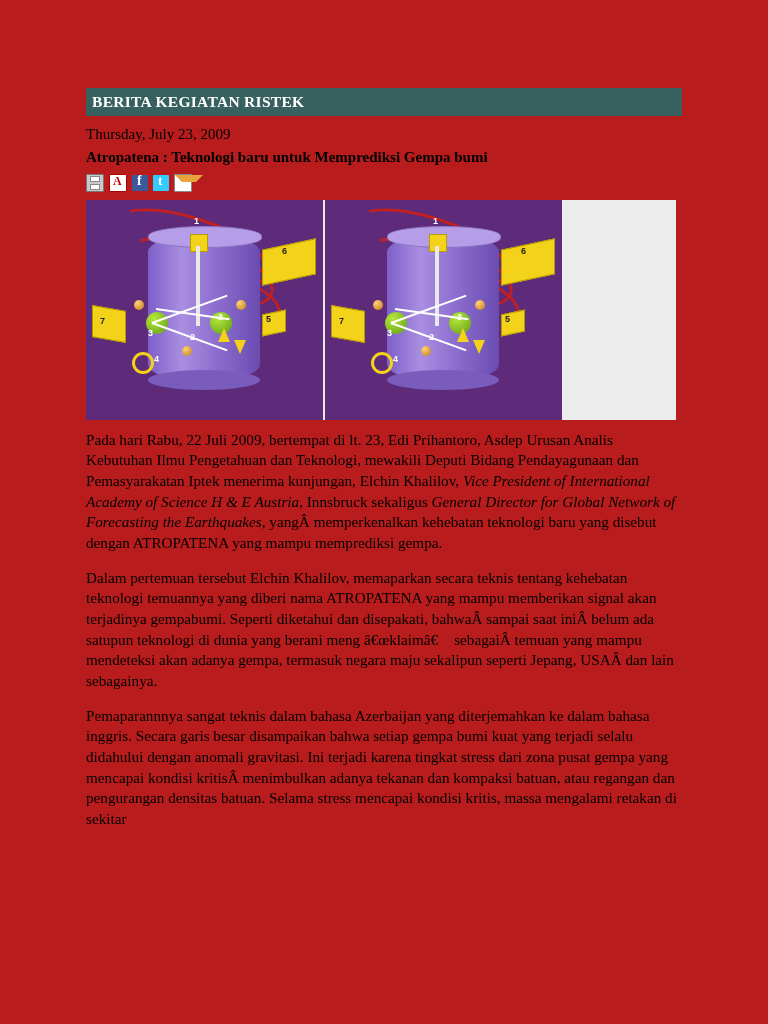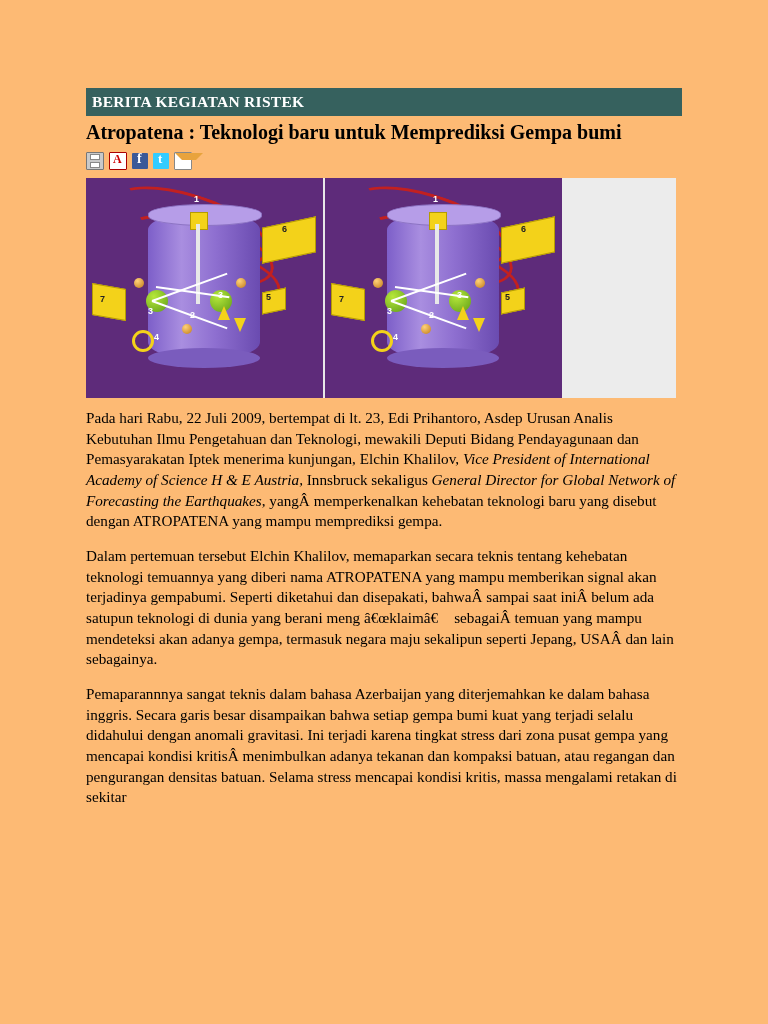--- a/index.html
+++ b/index.html
@@ -11,21 +11,21 @@
     width: 768px;
     height: 1024px;
     font-family: "Liberation Serif", serif;
     color: #000000;
     overflow: hidden;
   }
   .page {
     position: relative;
     width: 768px;
     height: 1024px;
-    background: #fdba74;
+    background: #b91c1c;
   }
   .content {
     position: absolute;
     left: 86px;
     top: 88px;
     width: 596px;
   }
   .header-bar {
     background: #36615e;
     color: #ffffff;
@@ -35,21 +35,21 @@
     letter-spacing: 0.3px;
     padding: 5px 6px 6px 6px;
     line-height: 1.1;
   }
   .date-line {
     font-size: 15px;
     margin-top: 9px;
     line-height: 1.25;
   }
   .article-title {
-    font-size: 20px;
+    font-size: 15px;
     font-weight: bold;
     margin-top: 4px;
     line-height: 1.25;
   }
   .toolbar {
     margin-top: 7px;
     display: flex;
     align-items: center;
     gap: 5px;
     height: 18px;
@@ -284,20 +284,21 @@
 </head>
 <body>
 
 <div class="page">
   <div class="content">
 
     <div class="header-bar">
       <span>BERITA KEGIATAN RISTEK</span>
     </div>
 
+    <div class="date-line">Thursday, July 23, 2009</div>
 
     <div class="article-title">Atropatena : Teknologi baru untuk Memprediksi Gempa bumi</div>
 
     <div class="toolbar">
       <span class="tool-icon icon-print"></span>
       <span class="tool-icon icon-pdf"></span>
       <span class="tool-icon icon-facebook"></span>
       <span class="tool-icon icon-twitter"></span>
       <span class="tool-icon icon-mail"></span>
     </div>

